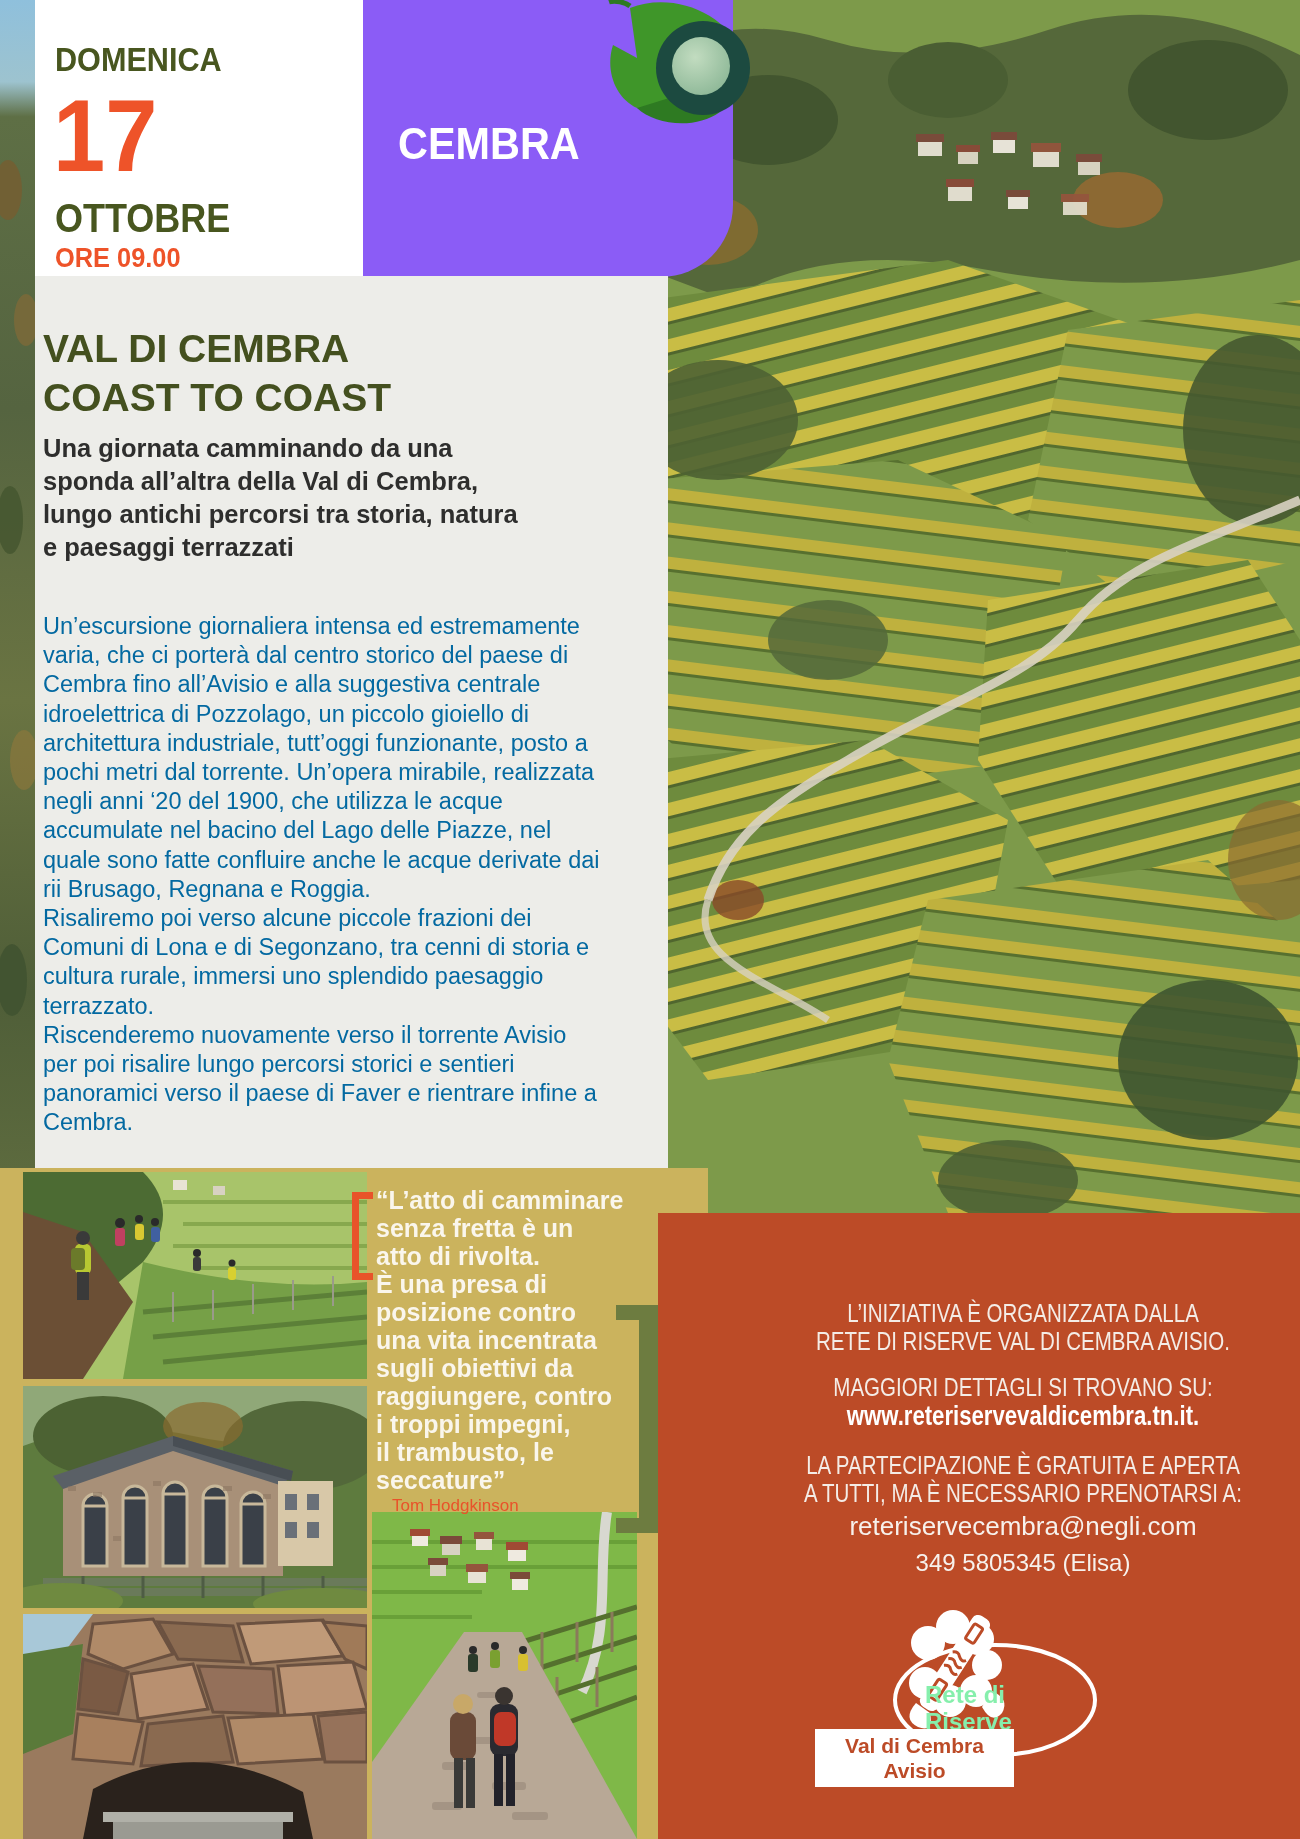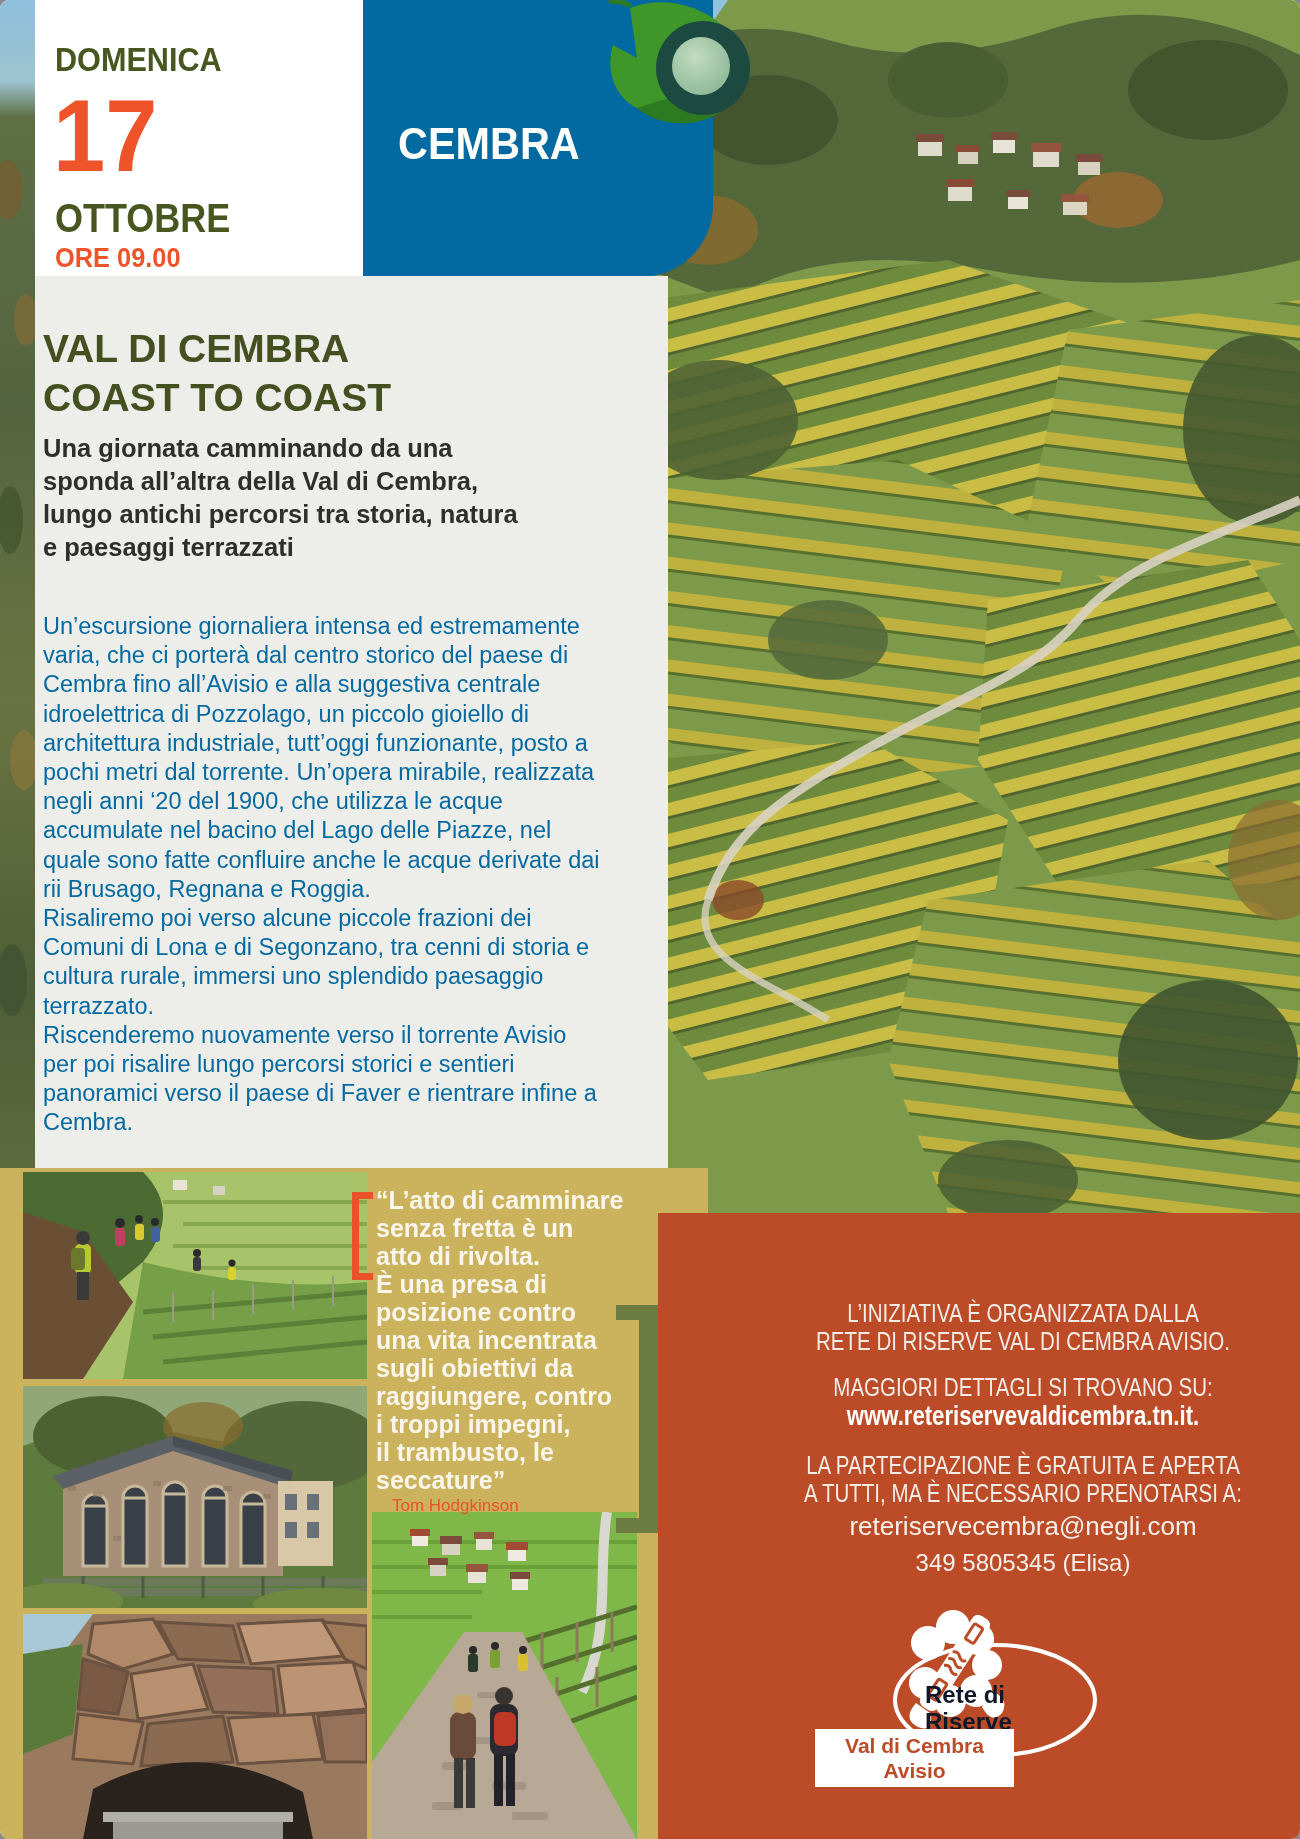--- a/index.html
+++ b/index.html
@@ -1,38 +1,37 @@
 <!DOCTYPE html>
 <html><head>
 <meta charset="utf-8">
 <style>
   html,body{margin:0;padding:0;background:#888;}
   .page{
     position:relative;width:1300px;height:1839px;margin:0 auto;
     background:#ffffff;overflow:hidden;
     font-family:"Liberation Sans","DejaVu Sans",sans-serif;
-    border-radius:9px;
   }
   .abs{position:absolute;}
   svg{display:block;}
 
   
   .left-strip{left:0;top:0;width:35px;height:1168px;}
   .photo-right{left:648px;top:0;width:652px;height:1213px;}
   .date-box{left:35px;top:0;width:328px;height:276px;background:#ffffff;}
   .day-name{left:20px;top:40px;font-size:34px;font-weight:bold;color:#48561F;
             transform:scaleX(0.9);transform-origin:0 0;letter-spacing:0;}
   .day-number{left:18px;top:78px;font-size:102px;font-weight:bold;color:#EE5329;
             transform:scaleX(0.92);transform-origin:0 0;}
   .month{left:20px;top:196px;font-size:40px;font-weight:bold;color:#48561F;
             transform:scaleX(0.9);transform-origin:0 0;}
   .hour{left:20px;top:243px;font-size:27px;font-weight:bold;color:#EE5329;
             transform:scaleX(0.94);transform-origin:0 0;}
-  .cembra-box{left:363px;top:0;width:350px;height:277px;background:#0369a1;
-            border-bottom-right-radius:72px;}
+  .cembra-box{left:363px;top:0;width:350px;height:277px;background:#8b5cf6;
+            border-bottom-right-radius:72px;padding-left:20px;}
   .cembra-label{left:35px;top:118px;font-size:45px;font-weight:bold;color:#ffffff;
             transform:scaleX(0.92);transform-origin:0 0;}
   .leaf-logo{left:575px;top:0;width:175px;height:140px;}
 
   
   .content-box{left:35px;top:276px;width:633px;height:892px;background:#EDEDE9;}
   .doc-title{left:8px;top:48px;font-size:39px;line-height:49px;font-weight:bold;
             color:#44501F;white-space:pre-line;}
   .doc-subtitle{left:8px;top:156px;font-size:25.5px;line-height:33px;font-weight:bold;
             color:#2E2E2D;white-space:pre-line;}
@@ -60,21 +59,21 @@
   .cond{transform:scaleX(0.82);transform-origin:50% 0;}
   .info-org{top:86px;font-size:25px;line-height:28px;white-space:pre-line;}
   .info-details{top:160px;font-size:25px;line-height:28px;}
   .info-website{top:188px;font-size:27px;font-weight:bold;color:#ffffff;}
   .info-part{top:238px;font-size:25px;line-height:28px;white-space:pre-line;}
   .info-email{top:298px;font-size:26px;color:#F7F1EC;}
   .info-phone{top:336px;font-size:24px;color:#F7F1EC;}
 
   .rete-svg{left:82px;top:382px;width:440px;height:220px;}
   .rete-name{left:267px;top:468px;font-size:24px;line-height:27px;font-weight:bold;
-      color:#0f172a;white-space:pre-line;}
+      color:#86efac;white-space:pre-line;}
   .rete-box{left:157px;top:516px;width:199px;height:58px;background:#ffffff;
       text-align:center;}
   .rete-box-label{margin-top:4px;font-size:21px;line-height:25px;font-weight:bold;
       color:#BC4B27;white-space:pre-line;}
 </style>
 </head>
 <body>
 
 <div class="page">
 

